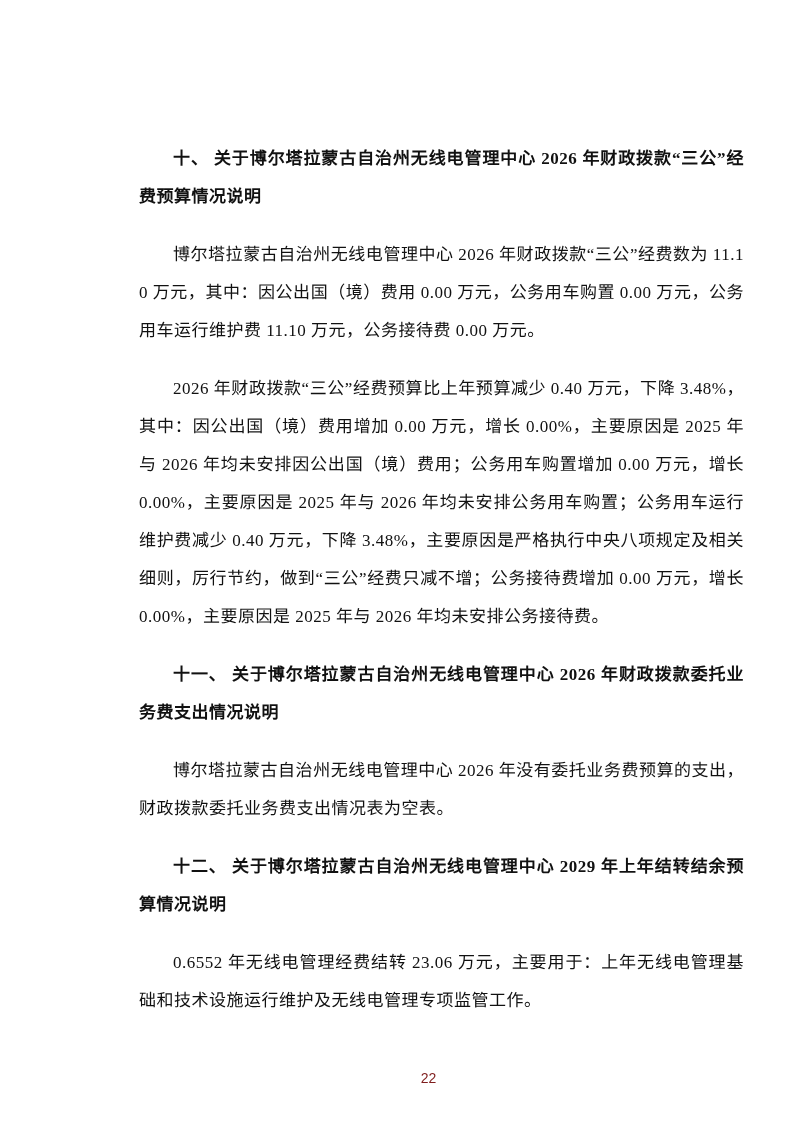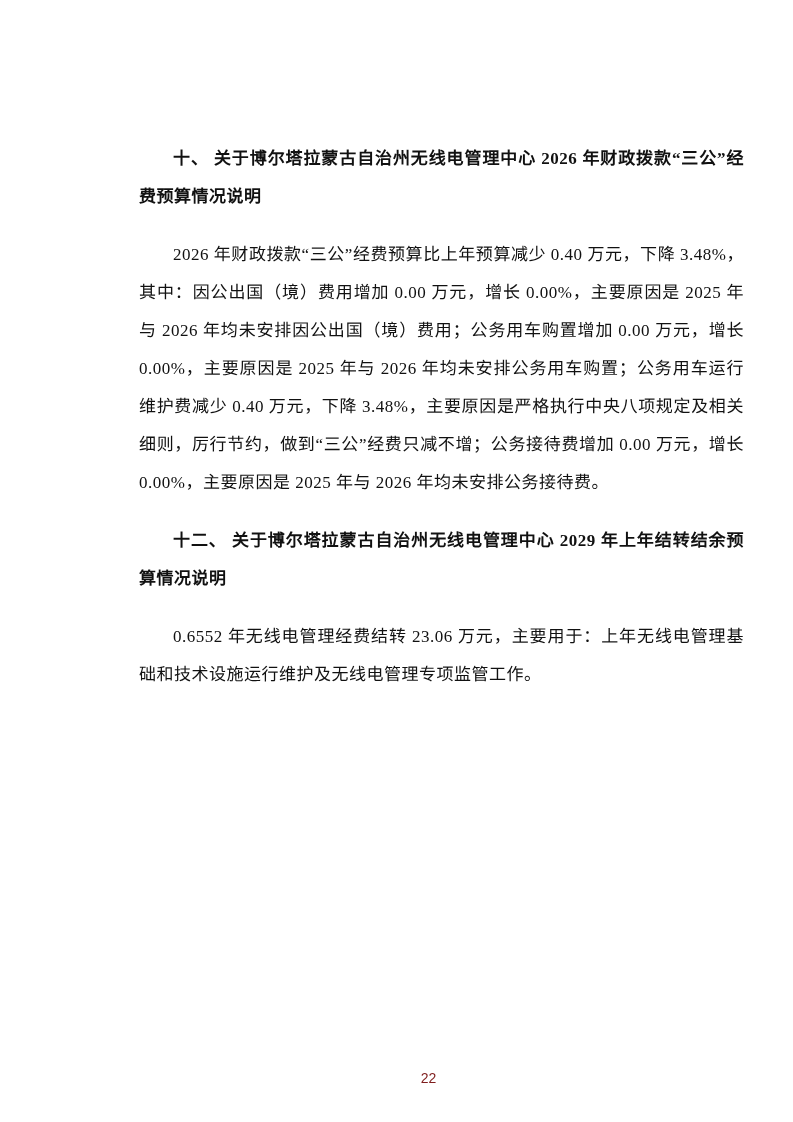--- a/index.html
+++ b/index.html
@@ -47,22 +47,25 @@
     color: #7f1d1d;
   }
 </style>
 </head>
 <body>
 
 <div class="page">
   <div class="content">
 
     <h2 class="sec-heading">十、 关于博尔塔拉蒙古自治州无线电管理中心 2026 年财政拨款“三公”经费预算情况说明</h2>
+    <p class="para">博尔塔拉蒙古自治州无线电管理中心 2026 年财政拨款“三公”经费数为 11.10 万元，其中：因公出国（境）费用 0.00 万元，公务用车购置 0.00 万元，公务用车运行维护费 11.10 万元，公务接待费 0.00 万元。</p>
     <p class="para">2026 年财政拨款“三公”经费预算比上年预算减少 0.40 万元，下降 3.48%，其中：因公出国（境）费用增加 0.00 万元，增长 0.00%，主要原因是 2025 年与 2026 年均未安排因公出国（境）费用；公务用车购置增加 0.00 万元，增长 0.00%，主要原因是 2025 年与 2026 年均未安排公务用车购置；公务用车运行维护费减少 0.40 万元，下降 3.48%，主要原因是严格执行中央八项规定及相关细则，厉行节约，做到“三公”经费只减不增；公务接待费增加 0.00 万元，增长 0.00%，主要原因是 2025 年与 2026 年均未安排公务接待费。</p>
 
+    <h2 class="sec-heading">十一、 关于博尔塔拉蒙古自治州无线电管理中心 2026 年财政拨款委托业务费支出情况说明</h2>
+    <p class="para">博尔塔拉蒙古自治州无线电管理中心 2026 年没有委托业务费预算的支出，财政拨款委托业务费支出情况表为空表。</p>
 
     <h2 class="sec-heading">十二、 关于博尔塔拉蒙古自治州无线电管理中心 2029 年上年结转结余预算情况说明</h2>
     <p class="para">0.6552 年无线电管理经费结转 23.06 万元，主要用于：上年无线电管理基础和技术设施运行维护及无线电管理专项监管工作。</p>
 
   </div>
 
   <div class="page-footer">22</div>
 </div>
 
 </body></html>

